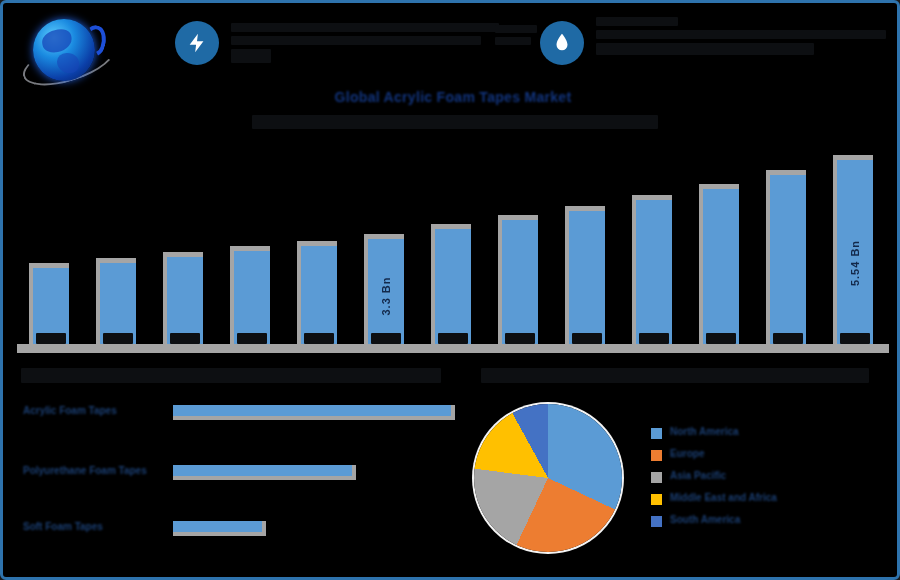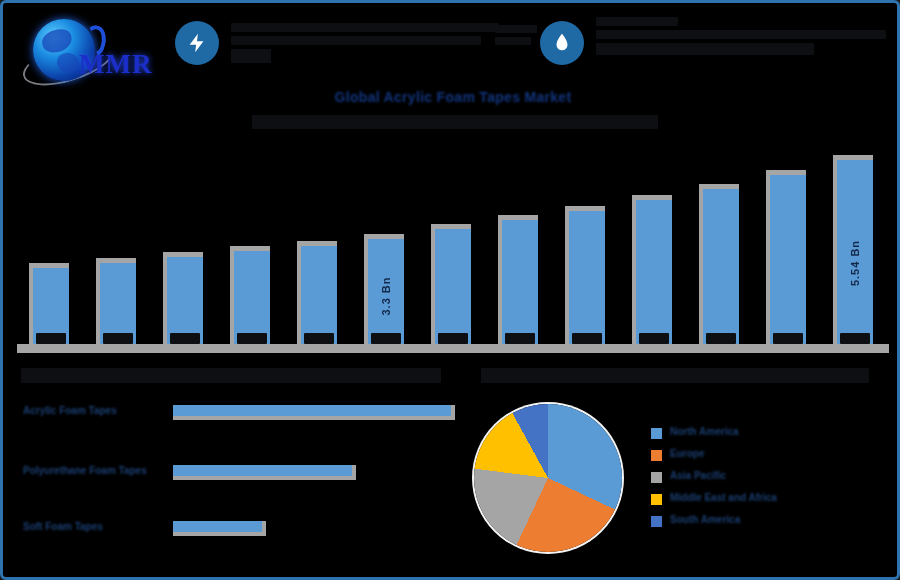--- a/index.html
+++ b/index.html
@@ -76,21 +76,20 @@
 <body>
 
 <div class="page">
 
   <div class="header">
 
     <div class="logo">
       <div class="ring"></div>
       <div class="globe"></div>
       <div class="hook"></div>
-      <div class="mmr">MMR</div>
     </div>
 
     <div class="hbadge hb1">
       <svg width="22" height="22" viewBox="0 0 24 24" aria-hidden="true">
         <polygon points="13,2 4,14 11,14 10,22 19,10 12,10" fill="#ffffff"></polygon>
       </svg>
     </div>
     <div class="hbadge hb2">
       <svg width="22" height="22" viewBox="0 0 24 24" aria-hidden="true">
         <path d="M12 2 C12 2 6 9 6 14 a6 6 0 0 0 12 0 C18 9 12 2 12 2 Z

